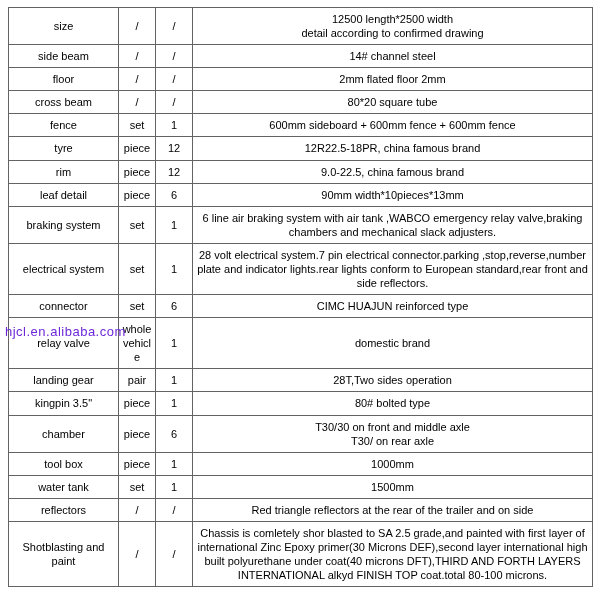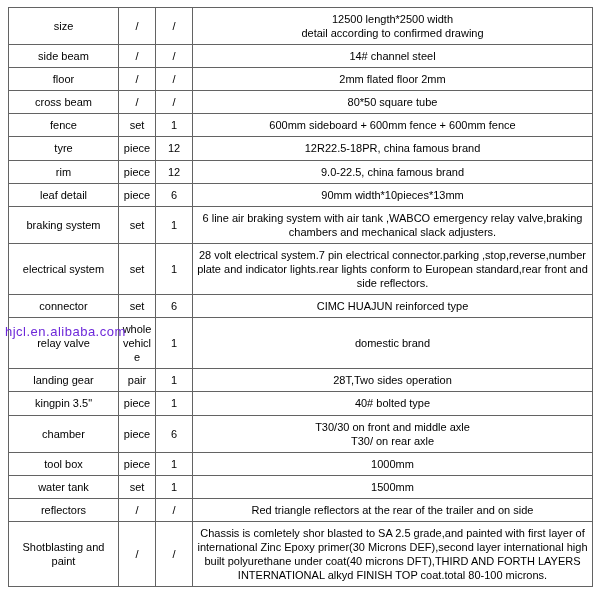--- a/index.html
+++ b/index.html
@@ -82,21 +82,21 @@
       <td>floor</td>
       <td>/</td>
       <td>/</td>
       <td class="desc">2mm flated floor 2mm</td>
     </tr>
 
     <tr>
       <td>cross beam</td>
       <td>/</td>
       <td>/</td>
-      <td class="desc">80*50 square tube</td>
+      <td class="desc">80*20 square tube</td>
     </tr>
 
     <tr>
       <td>fence</td>
       <td>set</td>
       <td>1</td>
       <td class="desc">600mm sideboard + 600mm fence + 600mm fence</td>
     </tr>
 
 
@@ -153,21 +153,21 @@
       <td>landing gear</td>
       <td>pair</td>
       <td>1</td>
       <td class="desc">28T,Two sides operation</td>
     </tr>
 
     <tr>
       <td>kingpin 3.5"</td>
       <td>piece</td>
       <td>1</td>
-      <td class="desc">40# bolted type</td>
+      <td class="desc">80# bolted type</td>
     </tr>
 
     <tr>
       <td>chamber</td>
       <td>piece</td>
       <td>6</td>
       <td class="desc">T30/30 on front and middle axle
 T30/ on rear axle</td>
     </tr>
 

